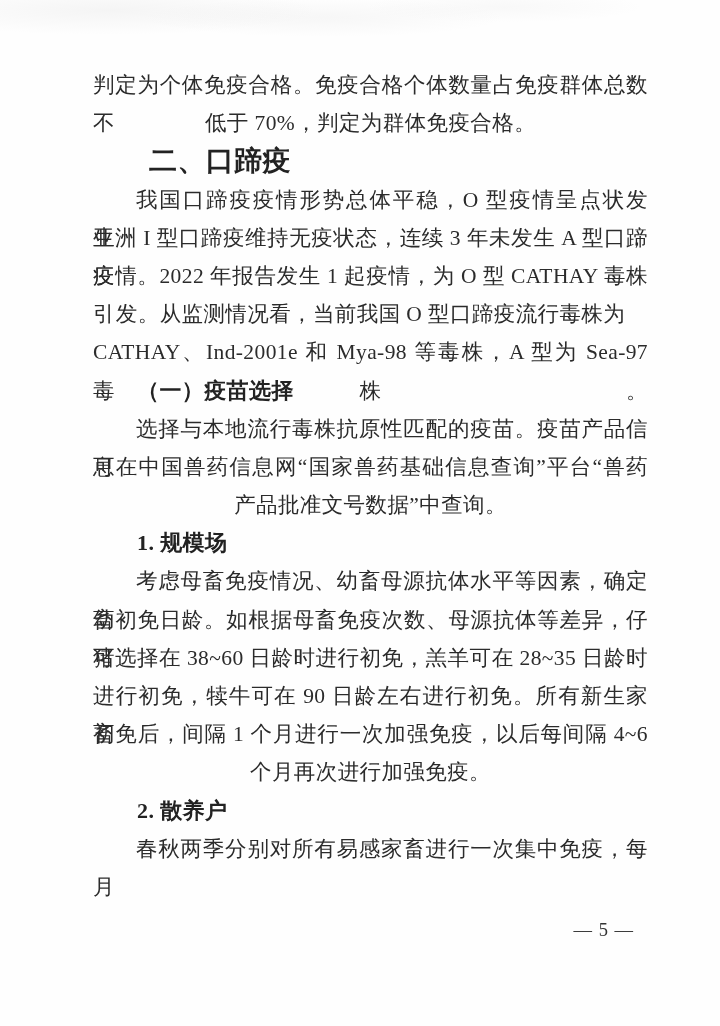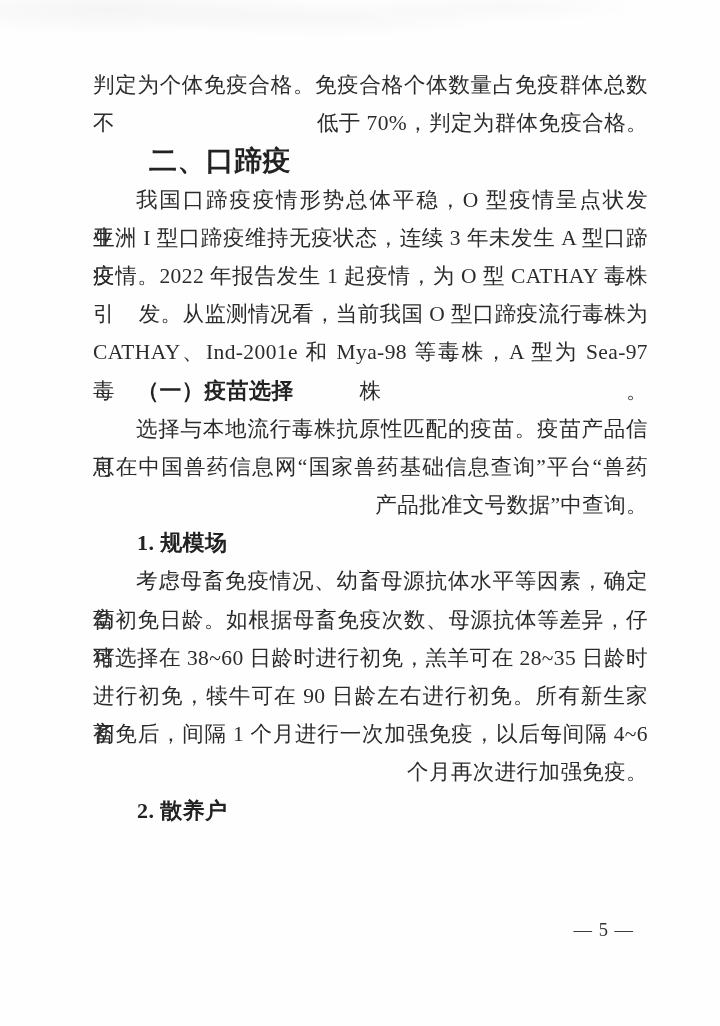--- a/index.html
+++ b/index.html
@@ -32,21 +32,21 @@
   .line {
     height: 38.2px;
     line-height: 38.2px;
     font-size: 21.5px;
     letter-spacing: 0.4px;
   }
   .fill {
     text-align: justify;
     text-align-last: justify;
   }
-  .end  { text-align: right; }
+  .end  { text-align: center; }
   .indent { text-indent: 2em; }
   .h1 {
     font-family: "Liberation Sans", sans-serif;
     font-weight: bold;
     font-size: 28px;
     text-indent: 2em;
     color: #222222;
   }
   .h2, .h3 {
     font-weight: bold;
@@ -83,16 +83,17 @@
     <div class="line fill">可在中国兽药信息网“国家兽药基础信息查询”平台“兽药</div>
     <div class="line end">产品批准文号数据”中查询。</div>
     <div class="line h3">1. 规模场</div>
     <div class="line fill indent">考虑母畜免疫情况、幼畜母源抗体水平等因素，确定幼</div>
     <div class="line fill">畜初免日龄。如根据母畜免疫次数、母源抗体等差异，仔猪</div>
     <div class="line fill">可选择在 38~60 日龄时进行初免，羔羊可在 28~35 日龄时</div>
     <div class="line fill">进行初免，犊牛可在 90 日龄左右进行初免。所有新生家畜</div>
     <div class="line fill">初免后，间隔 1 个月进行一次加强免疫，以后每间隔 4~6</div>
     <div class="line end">个月再次进行加强免疫。</div>
     <div class="line h3">2. 散养户</div>
+    <div class="line fill indent">春秋两季分别对所有易感家畜进行一次集中免疫，每月</div>
   </div>
 
   <div class="page-number">— 5 —</div>
 </div>
 
 </body></html>

